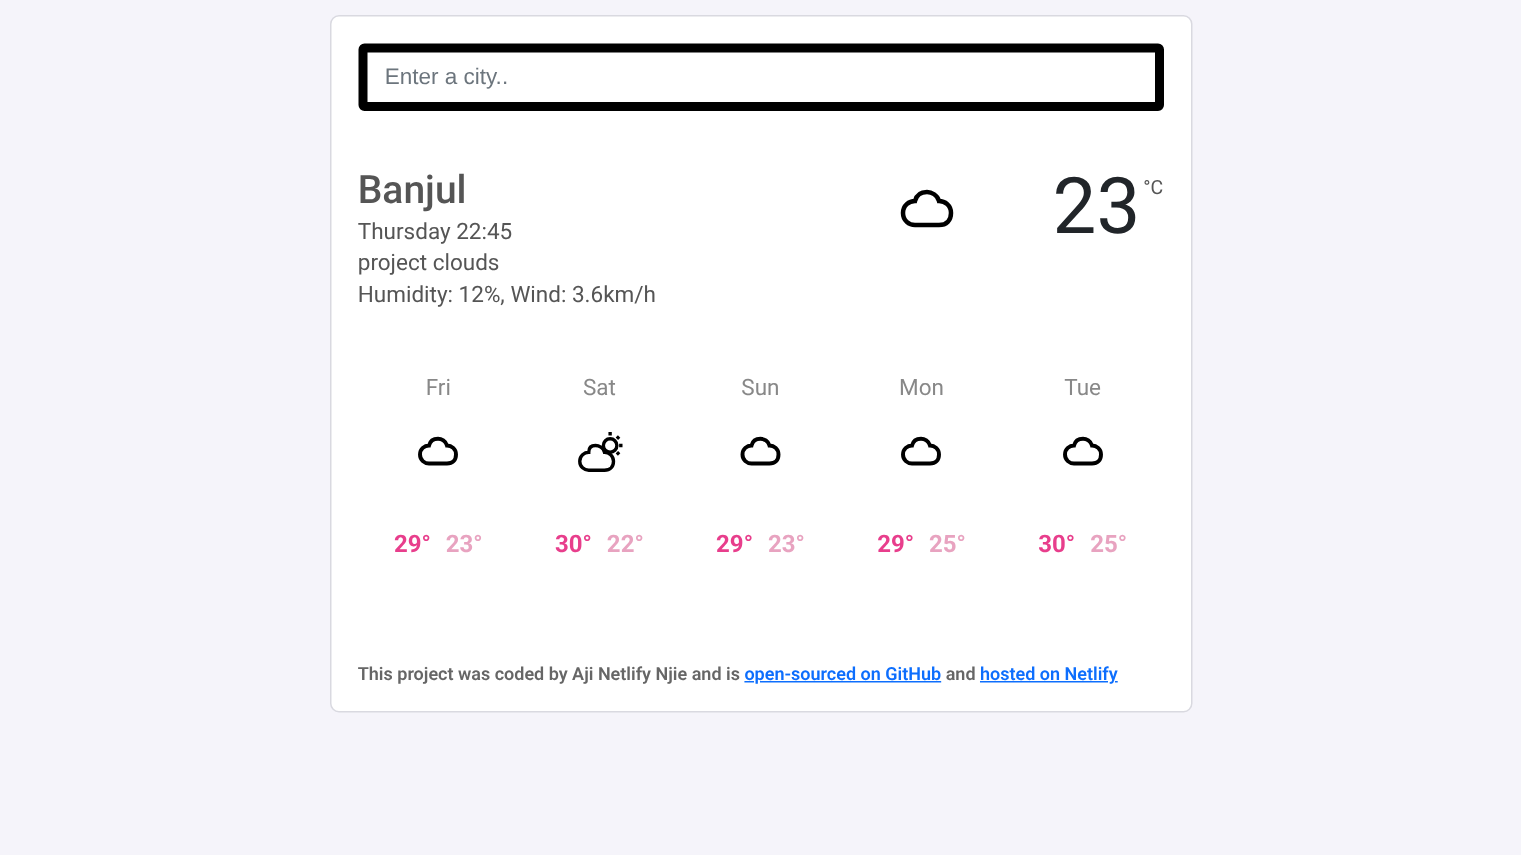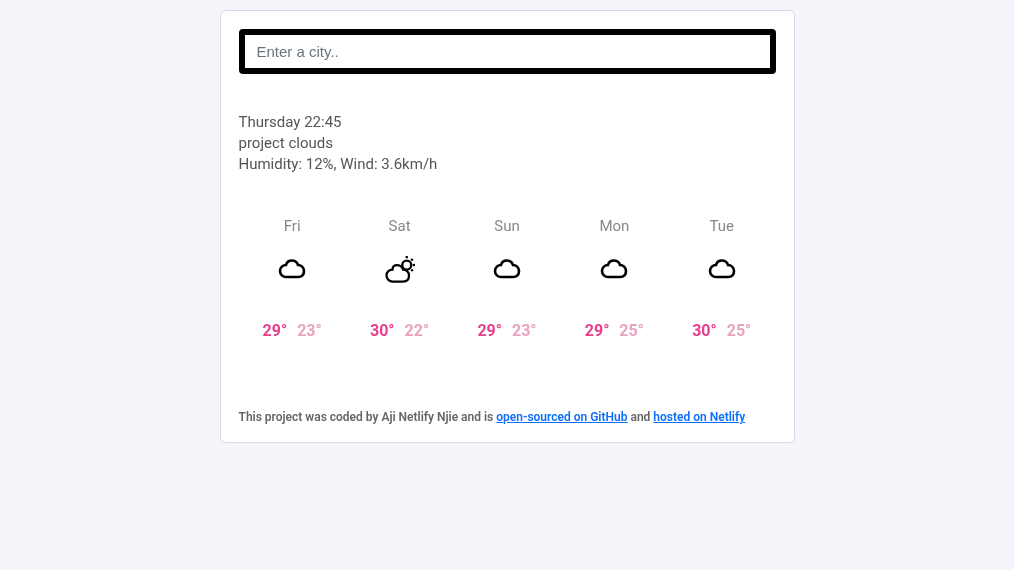--- a/index.html
+++ b/index.html
@@ -133,23 +133,35 @@
 <body>
 
 <div class="card">
 
   <div class="search-row">
     <input type="text" class="search-input" placeholder="Enter a city.." style="">
   </div>
 
   <div class="current-row">
     <div class="current-left">
+      <h1>Banjul</h1>
       <p>Thursday 22:45</p>
       <p>project clouds</p>
       <p>Humidity: 12%, Wind: 3.6km/h</p>
+    </div>
+    <div class="current-right">
+      <span class="current-icon">
+        <svg width="48" height="48" viewBox="0 0 48 48" fill="none" stroke="#000" stroke-width="3">
+          <path d="M16 16 C12 16 8 19 8 24 C8 29 12 32 16 32 L32 32 C37 32 40 29 40 24 C40 19 36 16 32 16 C31 12 27 10 24 10 C20 10 17 12 16 16 Z"></path>
+        </svg>
+      </span>
+      <div class="temp-group">
+        <span class="temp-value">23</span>
+        <span class="temp-unit">°C</span>
+      </div>
     </div>
   </div>
 
   <div class="forecast-row">
     <div class="forecast-day">
       <div class="day-label">Fri</div>
       <span class="day-icon">
         <svg width="36" height="36" viewBox="0 0 48 48" fill="none" stroke="#000" stroke-width="3.5">
           <path d="M16 16 C12 16 8 19 8 24 C8 29 12 32 16 32 L32 32 C37 32 40 29 40 24 C40 19 36 16 32 16 C31 12 27 10 24 10 C20 10 17 12 16 16 Z"></path>
         </svg>

